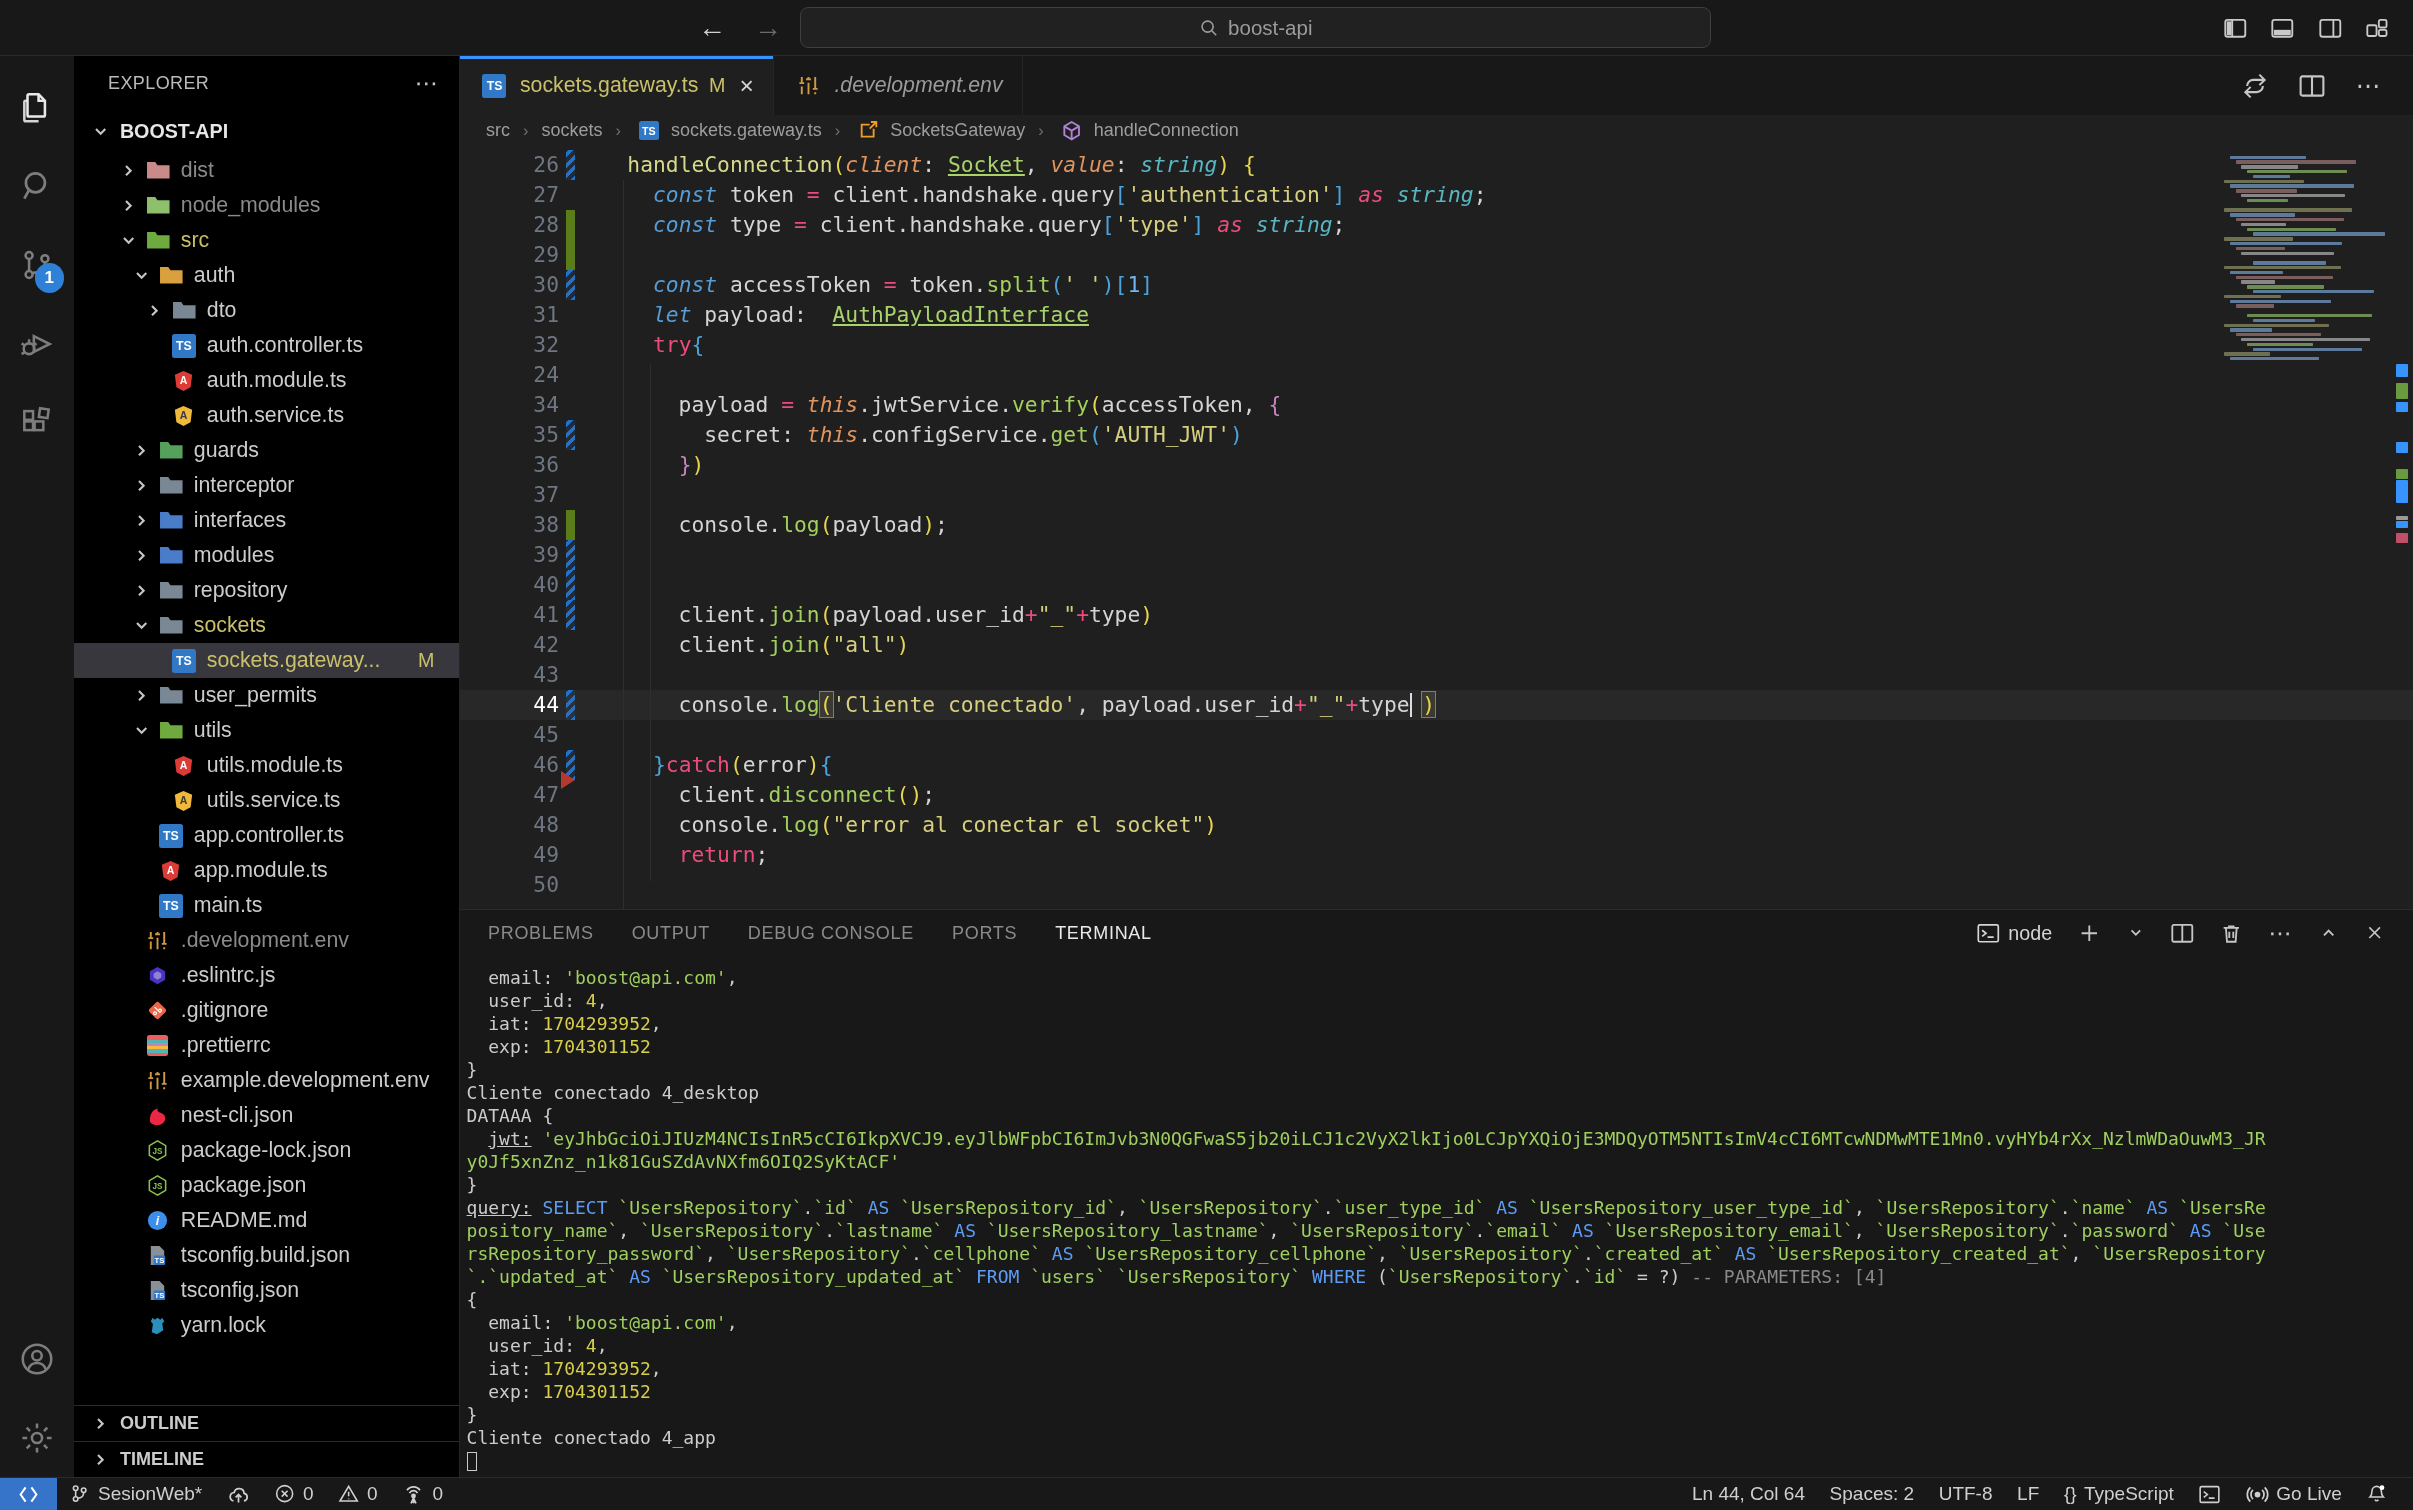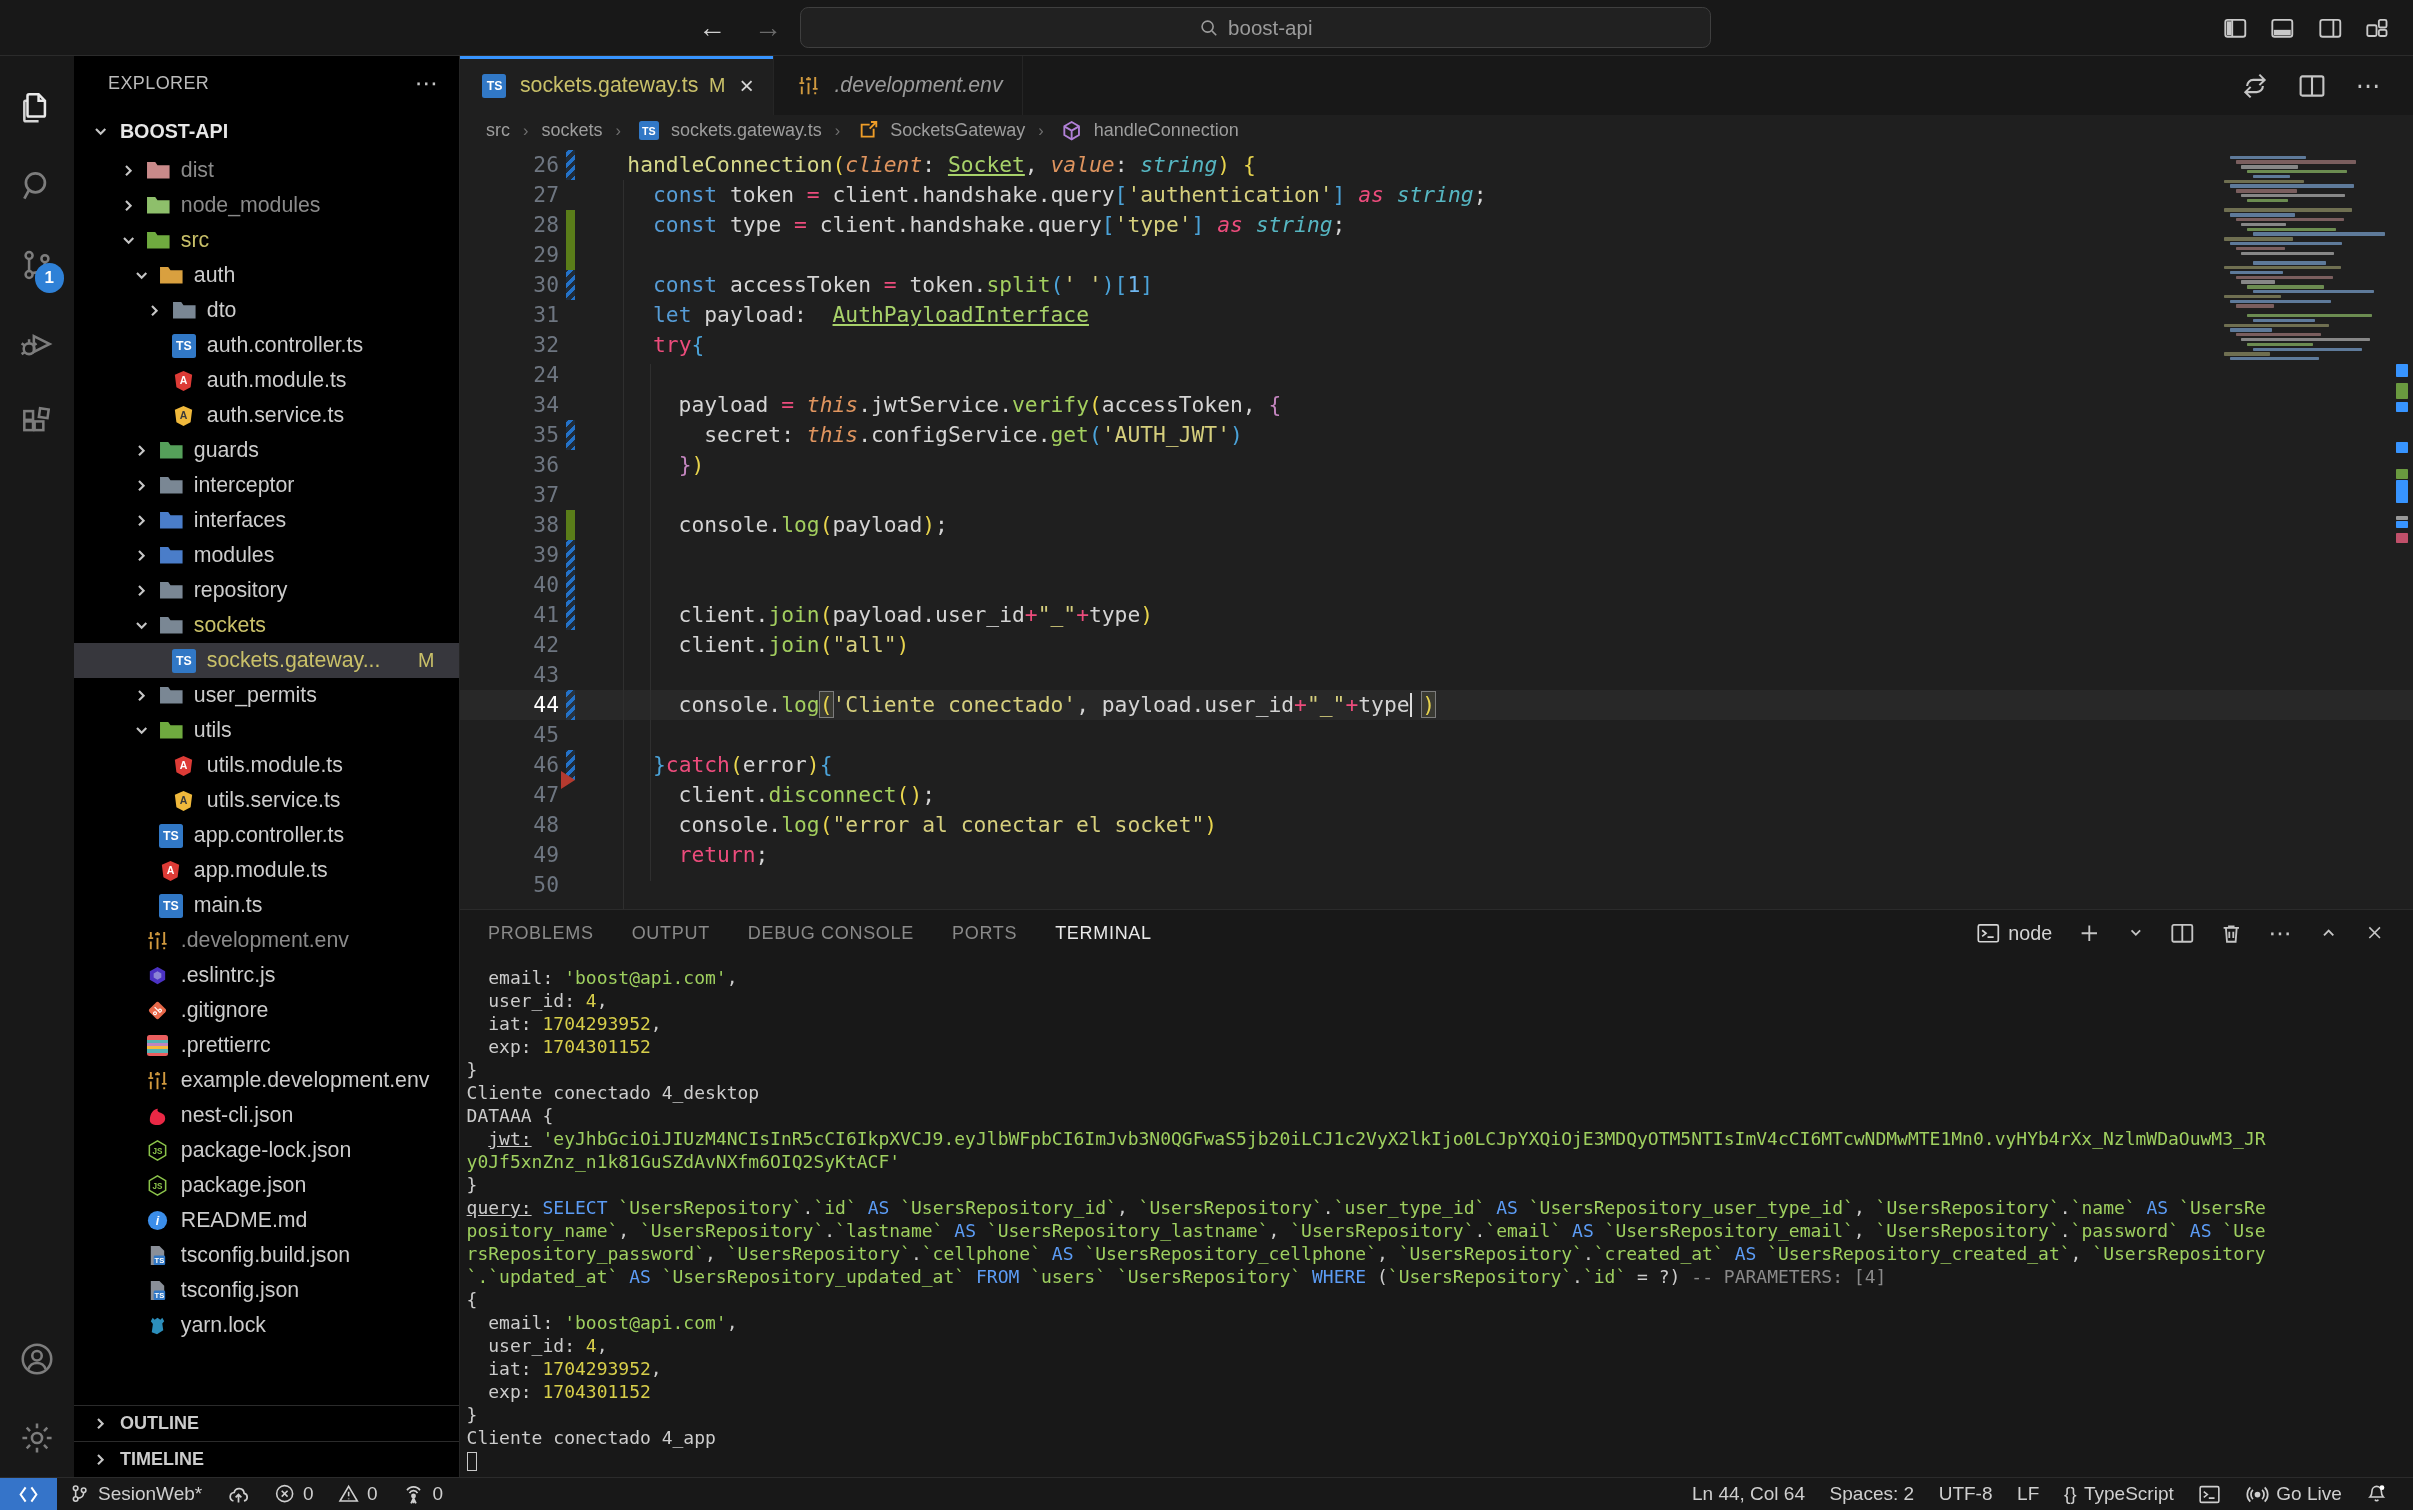--- a/index.html
+++ b/index.html
@@ -63,21 +63,21 @@
   .codewrap{height:763px;background:#1f1f1f;position:relative;overflow:hidden;font-family:"DejaVu Sans Mono",monospace;font-size:21.3px;line-height:30px;padding-top:4.1px}
   .codeline{height:30px;display:flex;white-space:pre}
   .codeline.current{background:#282828}
   .lnum{width:99px;flex:none;text-align:right;color:#6e7681}
   .codeline.current .lnum{color:#ffffff}
   .gmark{width:23px;flex:none;position:relative}
   .m-mod{position:absolute;left:6.6px;top:0;bottom:0;width:9px;background:repeating-linear-gradient(315deg,#2472c8 0 3.3px,rgba(36,114,200,.15) 3.3px 7.4px)}
   .m-add{position:absolute;left:6.6px;top:0;bottom:0;width:9px;background:#5a7d19}
   .m-del{position:absolute;left:1.6px;top:-9px;width:0;height:0;border-left:14px solid #b43a2f;border-top:9px solid transparent;border-bottom:9px solid transparent}
   .codetext{padding-left:19.7px}
-  .w{color:#d4d4d4}.k{color:#569cd6;}.p{color:#ec4c7c}.pi{color:#ec4c7c;font-style:italic}
+  .w{color:#d4d4d4}.k{color:#569cd6;font-style:italic}.p{color:#ec4c7c}.pi{color:#ec4c7c;font-style:italic}
   .f{color:#d7d98a}.g{color:#a3cf5f}.s{color:#d6cf7d}.n{color:#6fb7f0}
   .t{color:#56b6c2;font-style:italic}.c{color:#a8d26a;text-decoration:underline}
   .o{color:#e0955f;font-style:italic}.bg2{color:#e8d44d}.bp{color:#c586c0}.bb{color:#4ba3d9}
   .bh{color:#e8d44d;outline:0.8px solid #7c7c7c;outline-offset:-0.8px;background:#3a3a33}
   .cursor{display:inline-block;width:2.5px;height:24.6px;background:#dcdcdc;vertical-align:text-bottom;margin-right:-2.5px}
   .guide{position:absolute;width:0.8px;background:#2f2f2f}
   .minimap{position:absolute;right:24.6px;top:4.9px;width:164px;height:222px;opacity:.85}
   .mm-row{height:3.3px;margin-bottom:1.5px;border-radius:0.8px}
   .ruler{position:absolute;right:0;top:0;width:19.7px;height:100%}
   .ruler-mark{position:absolute;left:2.5px;width:12.3px;border-radius:0.8px}

